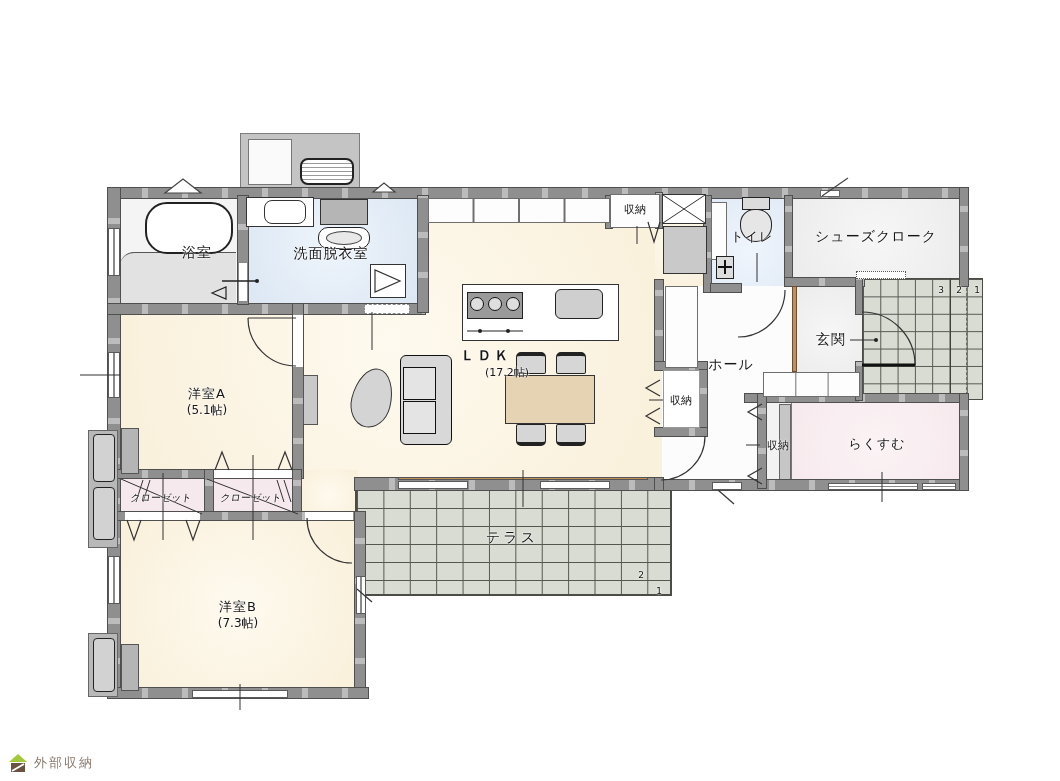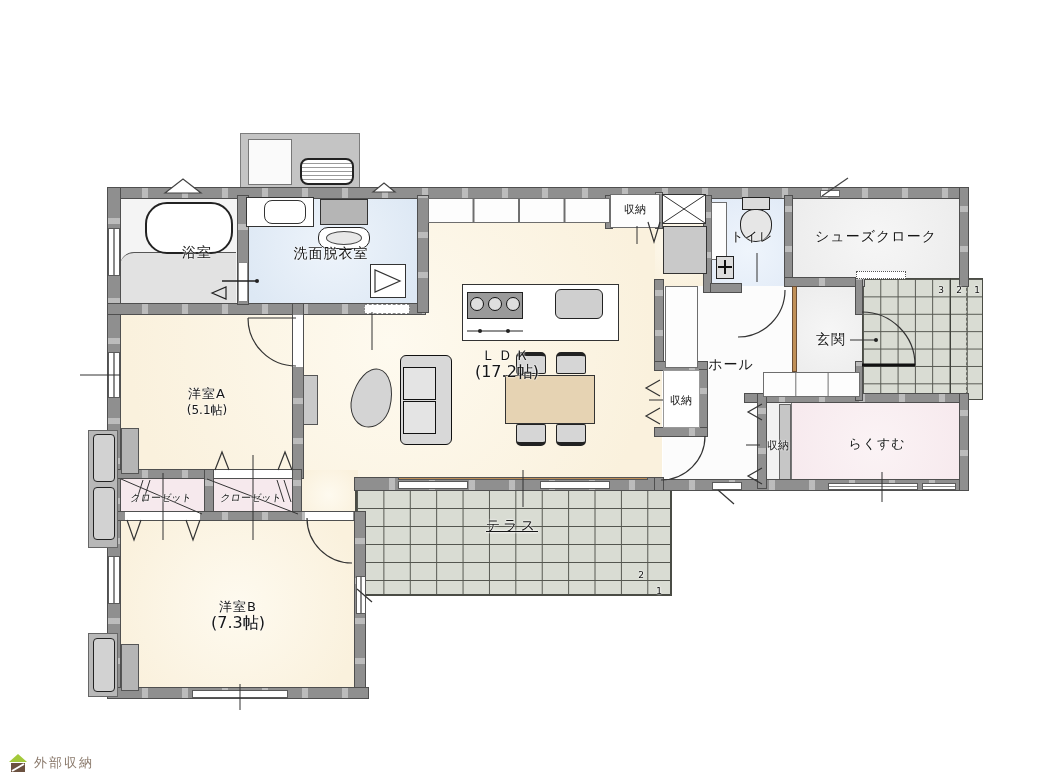--- a/index.html
+++ b/index.html
@@ -247,27 +247,27 @@
   <div class="lbl lbl-sm" style="left:635px;top:209px;">収納</div>
   <div class="lbl" style="left:752px;top:237px;">トイレ</div>
   <div class="lbl lbl-lg" style="left:876px;top:237px;">シューズクローク</div>
   <div class="lbl lbl-lg" style="left:831px;top:340px;">玄関</div>
   <div class="lbl lbl-lg" style="left:731px;top:365px;">ホール</div>
   <div class="lbl lbl-sm" style="left:681px;top:400px;">収納</div>
   <div class="lbl lbl-sm" style="left:778px;top:445px;">収納</div>
   <div class="lbl" style="left:877px;top:444px;">らくすむ</div>
   <div class="lbl" style="left:207px;top:394px;">洋室A</div>
   <div class="lbl lbl-sm" style="left:207px;top:410px;font-size:12px;">(5.1帖)</div>
-  <div class="lbl lbl-lg" style="left:507px;top:356px;letter-spacing:3px;">ＬＤＫ</div>
-  <div class="lbl lbl-sm" style="left:507px;top:372px;font-size:16px;">(17.2帖)</div>
+  <div class="lbl lbl-lg" style="left:486px;top:356px;letter-spacing:3px;font-weight:bold;">ＬＤＫ</div>
+  <div class="lbl lbl-sm" style="left:507px;top:372px;font-size:11px;">(17.2帖)</div>
   <div class="lbl lbl-xs" style="left:161px;top:498px;transform:translate(-50%,-50%) skewX(-8deg);">クローゼット</div>
   <div class="lbl lbl-xs" style="left:251px;top:498px;transform:translate(-50%,-50%) skewX(-8deg);">クローゼット</div>
   <div class="lbl" style="left:238px;top:607px;">洋室B</div>
-  <div class="lbl lbl-sm" style="left:238px;top:623px;font-size:16px;">(7.3帖)</div>
-  <div class="lbl lbl-lg" style="left:512px;top:526px;letter-spacing:3px;text-decoration:underline;">テラス</div>
+  <div class="lbl lbl-sm" style="left:238px;top:623px;font-size:12px;">(7.3帖)</div>
+  <div class="lbl lbl-lg" style="left:512px;top:538px;letter-spacing:3px;">テラス</div>
 
   <div class="stepnum" style="left:941px;top:290px;">3</div>
   <div class="stepnum" style="left:959px;top:290px;">2</div>
   <div class="stepnum" style="left:977px;top:290px;">1</div>
   <div class="stepnum" style="left:641px;top:575px;">2</div>
   <div class="stepnum" style="left:659px;top:591px;">1</div>
 
   <div id="logo">
     <svg width="20" height="20" viewBox="0 0 20 20">
       <polygon points="10,1 19,9 1,9" fill="#a3c93a"></polygon>

